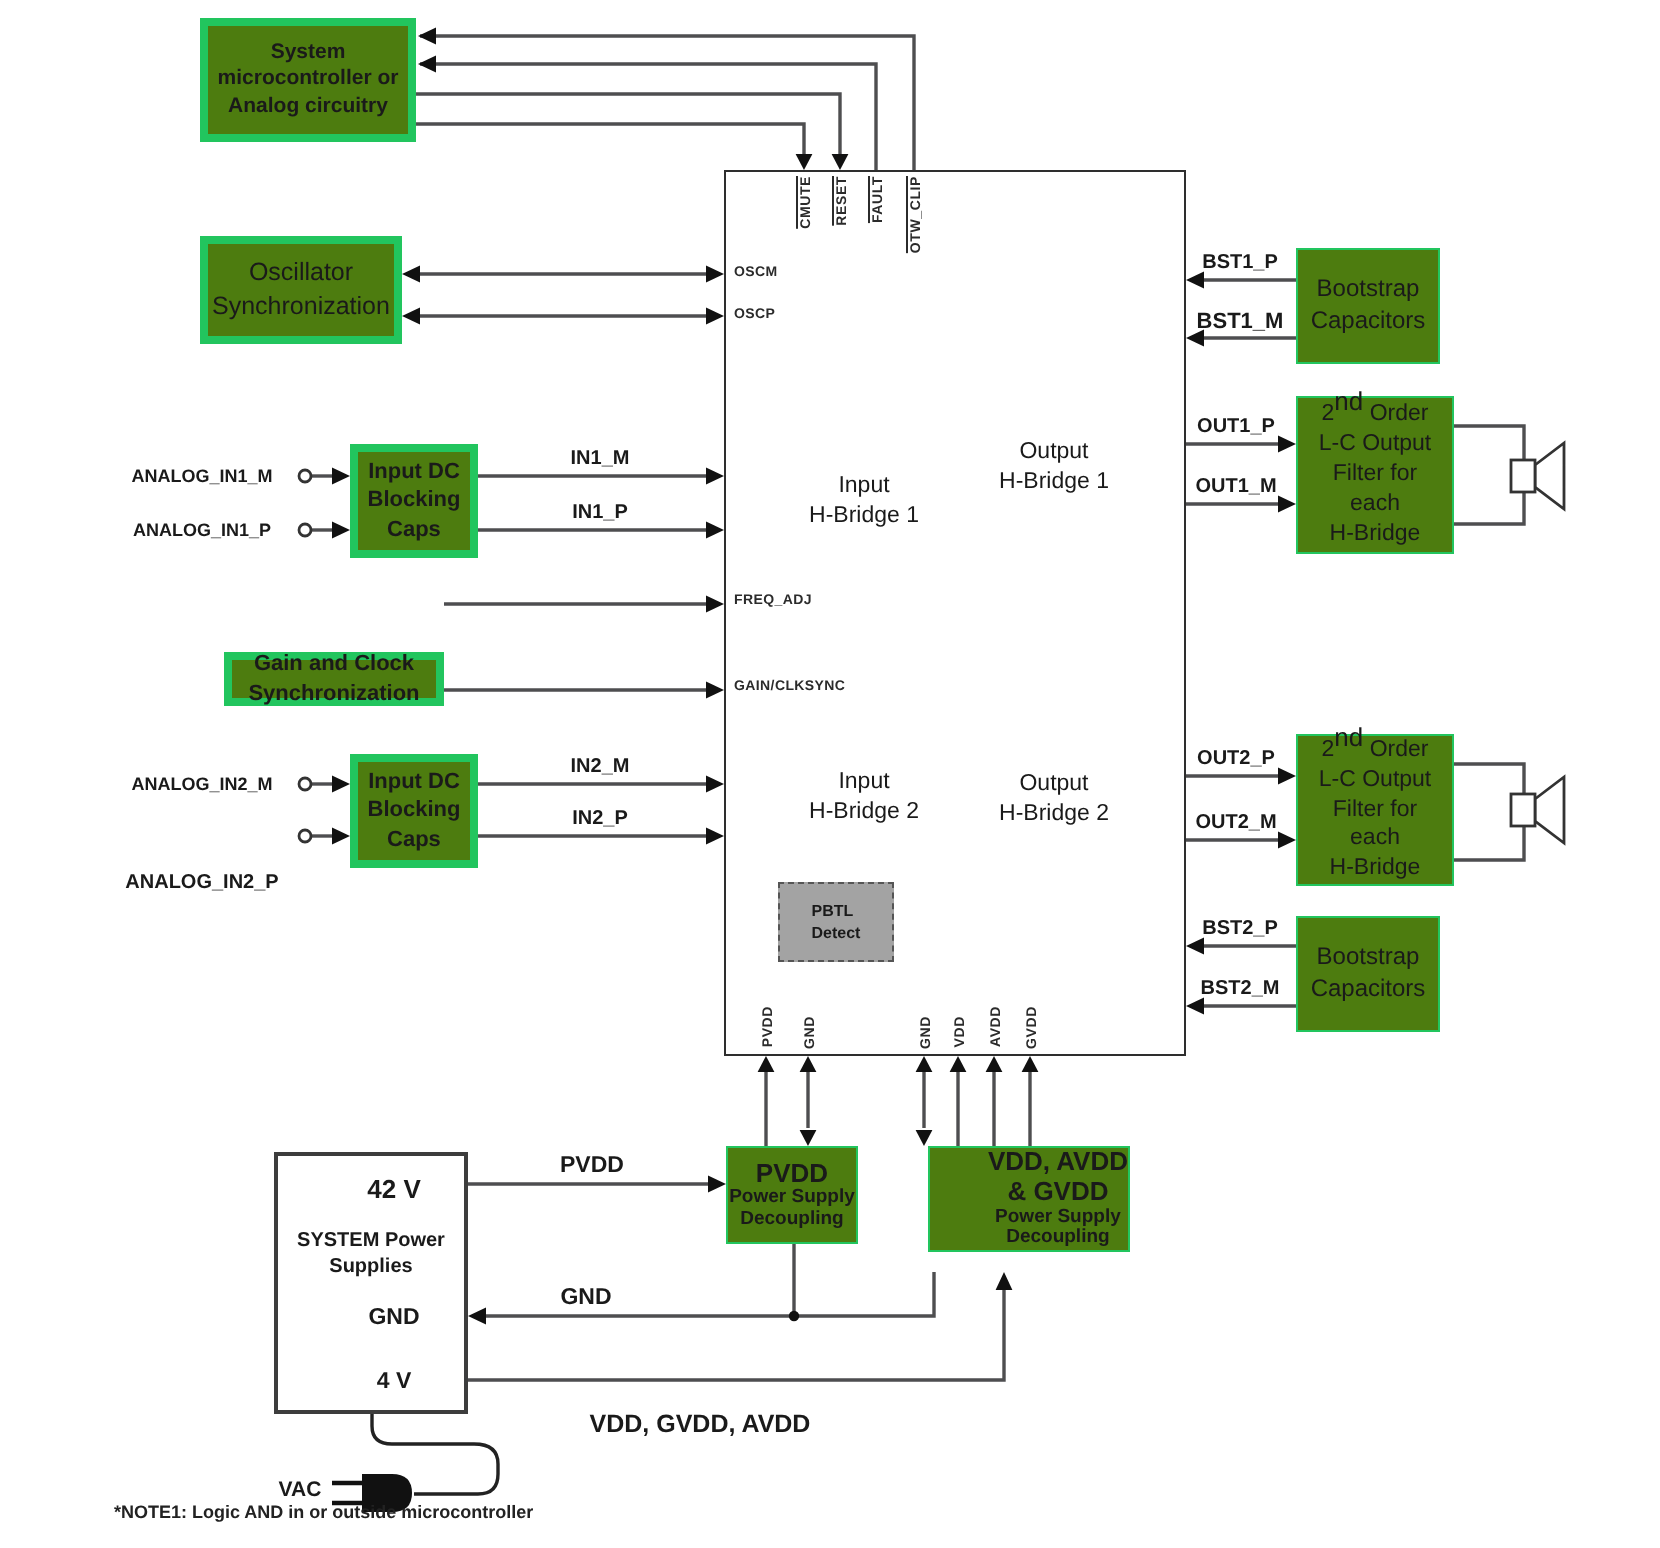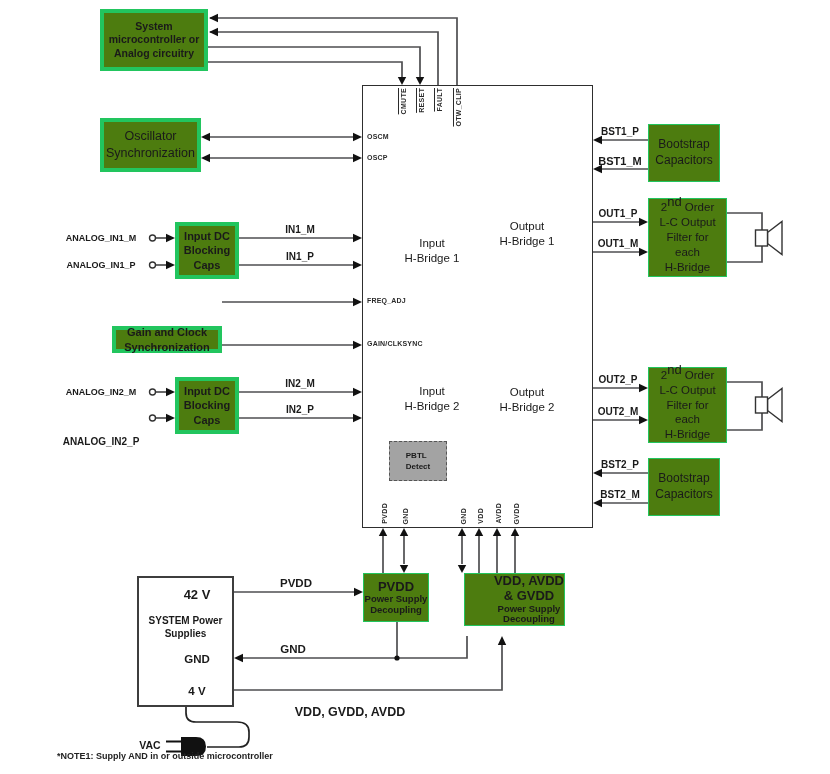--- a/index.html
+++ b/index.html
@@ -270,15 +270,15 @@
     <div class="lbl r bold" style="right:5px;top:75px;width:60px;font-size:11.5px;">GND</div>
     <div class="lbl r bold" style="right:5px;top:107px;width:60px;font-size:11.5px;">4 V</div>
   </div>
 
   <div class="lbl c bold" style="left:266px;top:577px;width:60px;font-size:11.5px;">PVDD</div>
   <div class="lbl c bold" style="left:263px;top:643px;width:60px;font-size:11.5px;">GND</div>
   <div class="lbl c bold" style="left:270px;top:705px;width:160px;font-size:12.5px;">VDD, GVDD, AVDD</div>
 
   <div class="lbl r" style="left:137px;top:739px;width:26px;font-size:10.5px;font-weight:600;">VAC</div>
 
-  <div class="lbl bold" style="left:57px;top:751px;font-size:9px;color:#222;">*NOTE1: Supply AND in or outside microcontroller</div>
+  <div class="lbl bold" style="left:57px;top:751px;font-size:9px;color:#222;">*NOTE1: Logic AND in or outside microcontroller</div>
 
 </div>
 
 </body></html>

